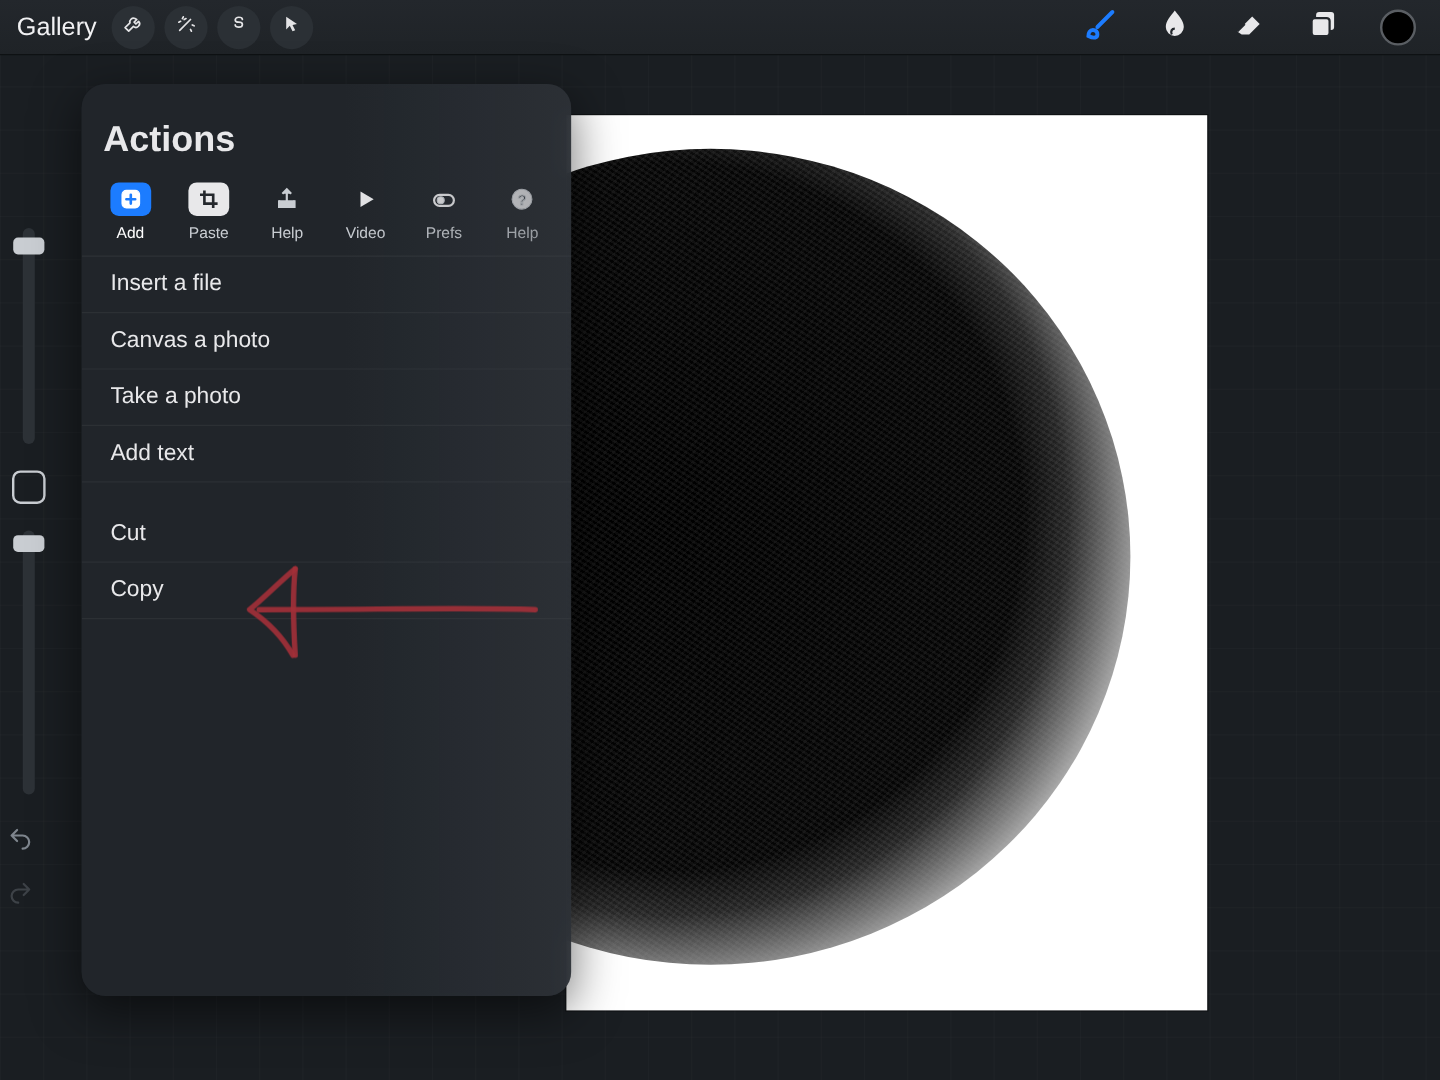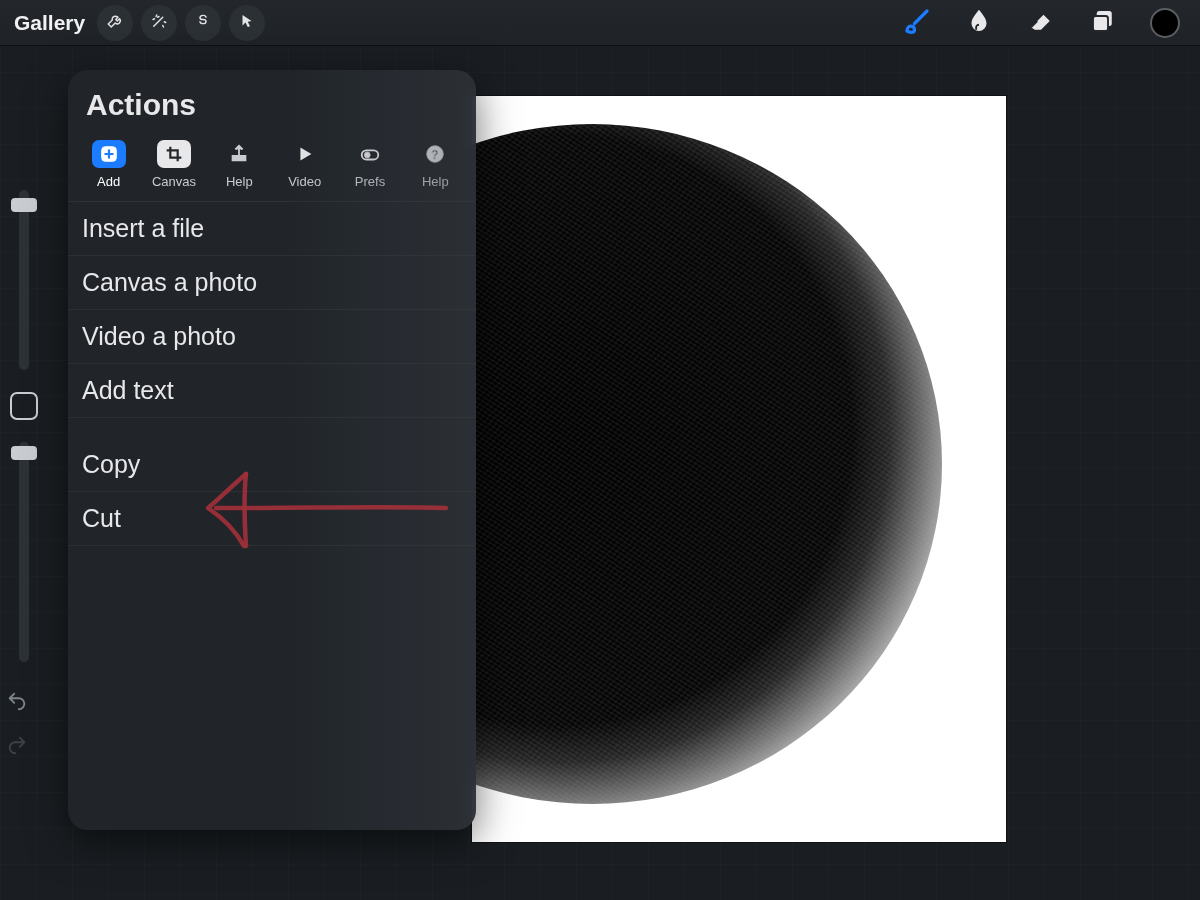--- a/index.html
+++ b/index.html
@@ -24,21 +24,21 @@
   
   .topbar {
     position: absolute; top: 0; left: 0; right: 0;
     height: 46px;
     display: flex; align-items: center;
     padding: 0 14px;
     background: linear-gradient(#23272c,#1f2327);
     border-bottom: 1px solid #0e1113;
   }
   .gallery-btn {
-    font-size: 21px; font-weight: 700;
+    font-size: 21px; font-weight: 400;
     color: #f1f1f3;
     margin-right: 12px;
   }
   .top-icons { display: flex; gap: 8px; }
   .top-icon-btn {
     width: 36px; height: 36px; border-radius: 50%;
     background: #2b3035;
     display: flex; align-items: center; justify-content: center;
     color: #e4e4e6;
   }
@@ -124,20 +124,21 @@
     overflow:hidden;
   }
   .actions-pop::after{
     content:"";position:absolute; right:0; top:0; bottom:0; width:190px;
     background: linear-gradient(90deg, rgba(60,64,70,0) 0%, rgba(60,64,70,.25) 60%, rgba(60,64,70,.4) 100%);
     pointer-events:none;
   }
   .actions-title {
     font-size: 30px; font-weight: 700;
     padding: 0 18px 10px;
+    margin-top: 12px;
   }
   .tab-row {
     display: flex; justify-content: space-between;
     padding: 8px 8px 12px;
     border-bottom: 1px solid rgba(255,255,255,.06);
   }
   .tab {
     flex: 1;
     display:flex; flex-direction:column; align-items:center; gap:6px;
     font-size: 13px; color:#c9cdd2;
@@ -146,22 +147,22 @@
     width: 34px; height: 28px; display:flex; align-items:center; justify-content:center;
     border-radius: 7px;
   }
   .tab.active { color:#fff; }
   .tab.active .ticon { background:#1c7cff; color:#fff; }
   .tab .ticon svg { width:22px; height:22px; fill: currentColor; stroke: currentColor; }
 
   .list-group { padding: 0; }
   .list-spacer { height: 20px; }
   .menu-item {
-    padding: 12px 14px;
-    font-size: 25px; color:#e8e8ea;
+    padding: 12px 24px;
+    font-size: 19px; color:#e8e8ea;
     border-bottom: 1px solid rgba(255,255,255,.05);
   }
   .menu-item.disabled { color:#6a6f76; }
 
   
   .annot { position:absolute; left:194px; top:462px; width:260px; height:90px; pointer-events:none; }
   .annot path { stroke:#a33038; stroke-width:4.5; fill:none; stroke-linecap:round; stroke-linejoin:round; opacity:.9;}
 </style>
 </head>
 <body>
@@ -277,21 +278,21 @@
           </svg>
       </div>
       <span>Add</span>
     </div>
     <div class="tab">
       <div class="ticon" style="background:#e8e8ea;color:#24282d">
         <svg viewBox="0 0 24 24">
             <path d="M8 4v12h12M4 8h12v12" stroke="#24282d" stroke-width="2.4" fill="none"></path>
           </svg>
       </div>
-      <span>Canvas</span>
+      <span>Paste</span>
     </div>
     <div class="tab">
       <div class="ticon">
         <svg viewBox="0 0 24 24" fill="none" stroke="#e8e8ea" stroke-width="2">
             <path d="M12 3v12M8 7l4-4 4 4M5 13v6h14v-6"></path>
           </svg>
       </div>
       <span>Help</span>
     </div>
     <div class="tab">
@@ -318,25 +319,25 @@
             <text x="12" y="17" text-anchor="middle" font-size="13" font-weight="700" fill="#24282d">?</text>
           </svg>
       </div>
       <span>Help</span>
     </div>
   </div>
 
   <div class="list-group">
     <div class="menu-item">Insert a file</div>
     <div class="menu-item">Canvas a photo</div>
-    <div class="menu-item">Video a photo</div>
+    <div class="menu-item">Take a photo</div>
     <div class="menu-item">Add text</div>
     <div class="list-spacer"></div>
+    <div class="menu-item">Cut</div>
     <div class="menu-item">Copy</div>
-    <div class="menu-item">Cut</div>
   </div>
 </div>
 
 <svg class="annot" viewBox="0 0 260 90">
   <path d="M252 46 C 200 44, 120 46, 22 46"></path>
   <path d="M52 12 C 40 22, 24 38, 14 46 C 26 54, 40 66, 50 84"></path>
   <path d="M52 12 C 50 30, 50 52, 52 84"></path>
 </svg>
 
 </body></html>

